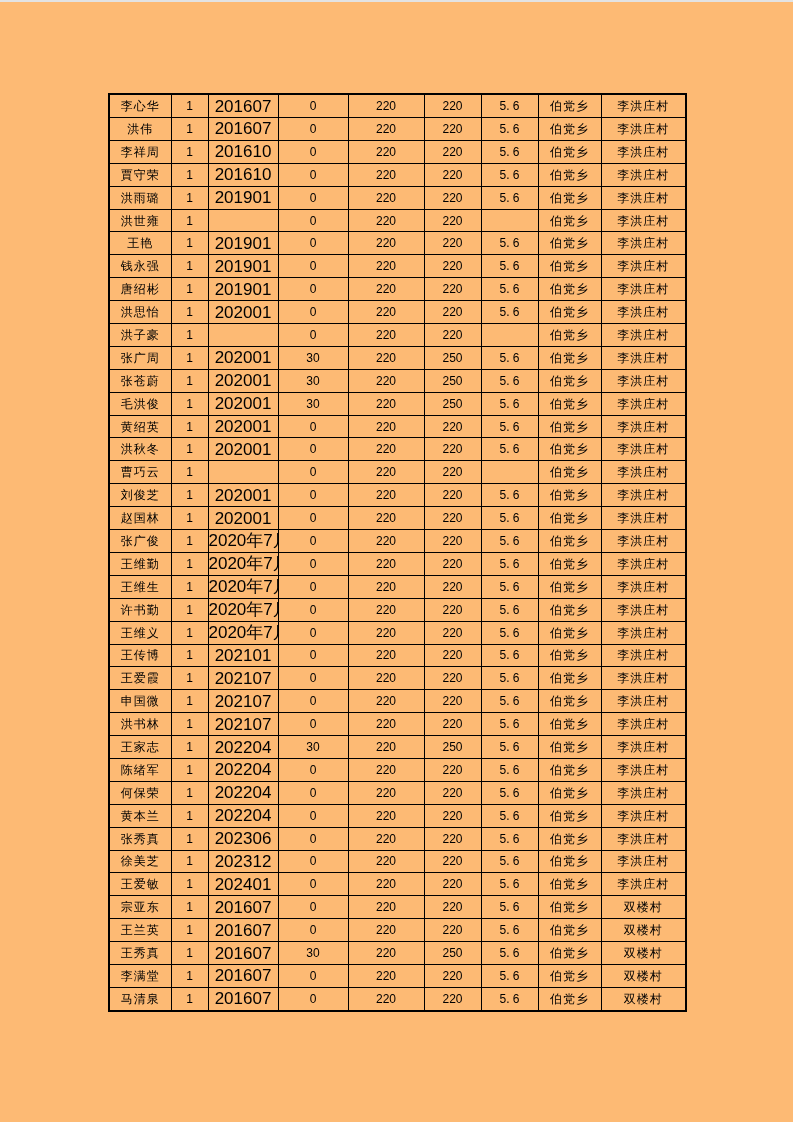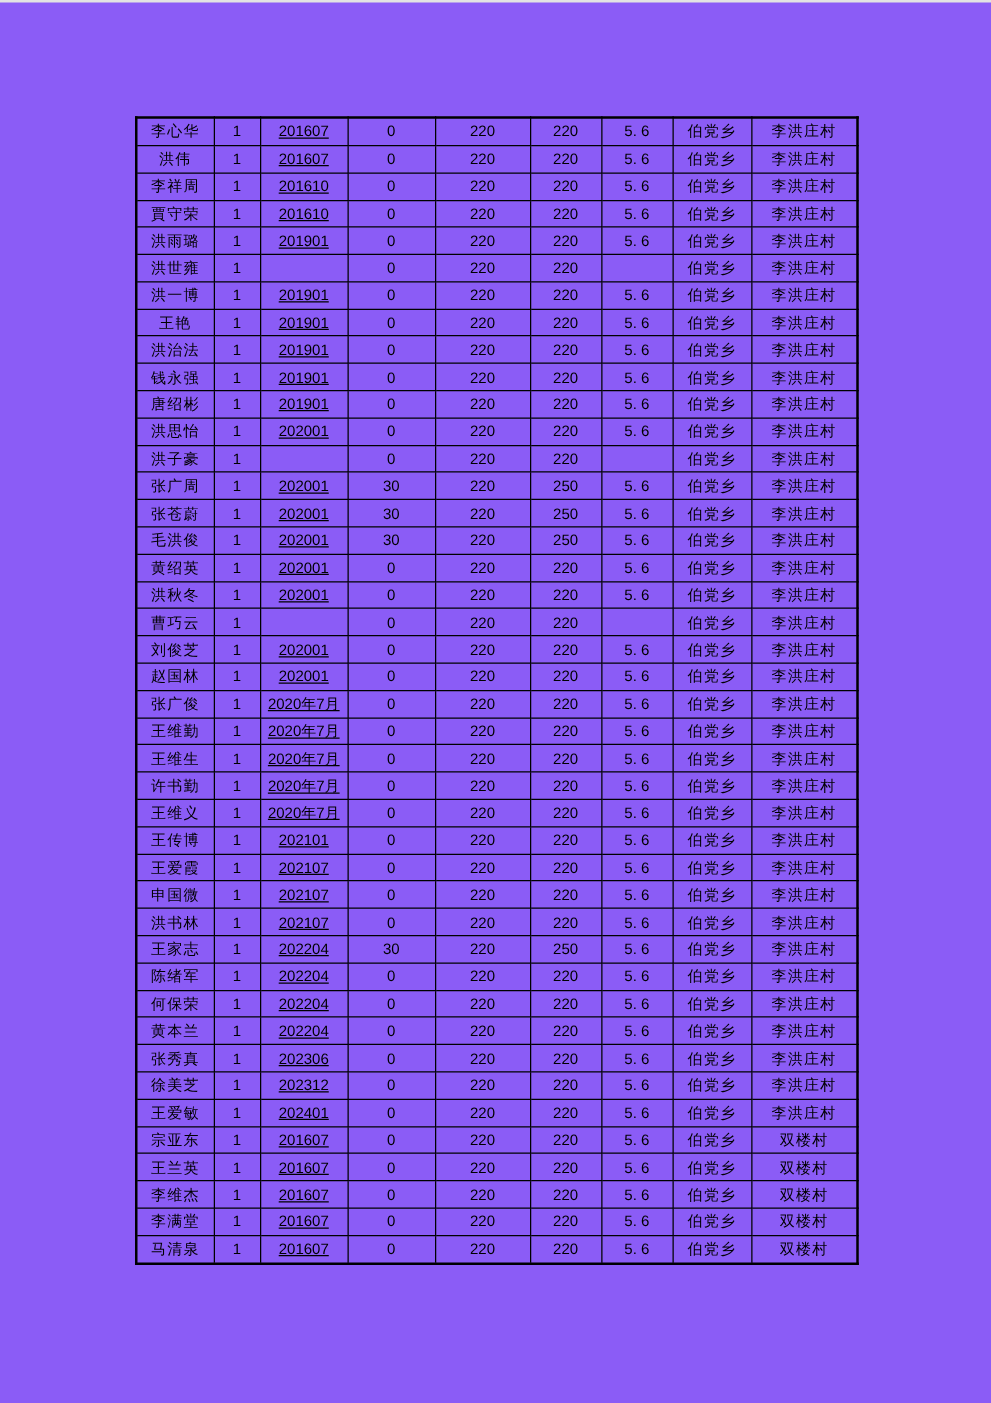--- a/index.html
+++ b/index.html
@@ -11,21 +11,21 @@
     width: 793px;
     height: 1122px;
     position: relative;
     font-family: "Liberation Sans", "DejaVu Sans", sans-serif;
     color: #000000;
     overflow: hidden;
   }
   .page {
     width: 793px;
     height: 1122px;
-    background: #8b5cf6;
+    background: #fdba74;
     position: relative;
   }
   .page-top-edge {
     position: absolute;
     top: 0;
     left: 0;
     width: 793px;
     height: 2px;
     background: #e3e3e3;
   }
@@ -51,22 +51,21 @@
     height: 17px;
     color: #000000;
   }
   .roster-table td.c-name,
   .roster-table td.c-township,
   .roster-table td.c-village {
     font-family: "Liberation Serif", "DejaVu Serif", serif;
     letter-spacing: 1px;
   }
   .roster-table td.c-date {
-    font-size: 12px;
-    text-decoration: underline;
+    font-size: 17px;
   }
 </style>
 </head>
 <body>
 
 <div class="page">
   <div class="page-top-edge"></div>
 
   <table class="roster-table">
     <colgroup>
@@ -141,43 +140,21 @@
       <td class="c-count">1</td>
       <td class="c-date"></td>
       <td class="c-supplement">0</td>
       <td class="c-base">220</td>
       <td class="c-total">220</td>
       <td class="c-rate"></td>
       <td class="c-township">伯党乡</td>
       <td class="c-village">李洪庄村</td>
     </tr>
         <tr>
-      <td class="c-name">洪一博</td>
-      <td class="c-count">1</td>
-      <td class="c-date">201901</td>
-      <td class="c-supplement">0</td>
-      <td class="c-base">220</td>
-      <td class="c-total">220</td>
-      <td class="c-rate">5. 6</td>
-      <td class="c-township">伯党乡</td>
-      <td class="c-village">李洪庄村</td>
-    </tr>
-        <tr>
       <td class="c-name">王艳</td>
-      <td class="c-count">1</td>
-      <td class="c-date">201901</td>
-      <td class="c-supplement">0</td>
-      <td class="c-base">220</td>
-      <td class="c-total">220</td>
-      <td class="c-rate">5. 6</td>
-      <td class="c-township">伯党乡</td>
-      <td class="c-village">李洪庄村</td>
-    </tr>
-        <tr>
-      <td class="c-name">洪治法</td>
       <td class="c-count">1</td>
       <td class="c-date">201901</td>
       <td class="c-supplement">0</td>
       <td class="c-base">220</td>
       <td class="c-total">220</td>
       <td class="c-rate">5. 6</td>
       <td class="c-township">伯党乡</td>
       <td class="c-village">李洪庄村</td>
     </tr>
         <tr>
@@ -504,26 +481,26 @@
       <td class="c-count">1</td>
       <td class="c-date">201607</td>
       <td class="c-supplement">0</td>
       <td class="c-base">220</td>
       <td class="c-total">220</td>
       <td class="c-rate">5. 6</td>
       <td class="c-township">伯党乡</td>
       <td class="c-village">双楼村</td>
     </tr>
         <tr>
-      <td class="c-name">李维杰</td>
-      <td class="c-count">1</td>
-      <td class="c-date">201607</td>
-      <td class="c-supplement">0</td>
-      <td class="c-base">220</td>
-      <td class="c-total">220</td>
+      <td class="c-name">王秀真</td>
+      <td class="c-count">1</td>
+      <td class="c-date">201607</td>
+      <td class="c-supplement">30</td>
+      <td class="c-base">220</td>
+      <td class="c-total">250</td>
       <td class="c-rate">5. 6</td>
       <td class="c-township">伯党乡</td>
       <td class="c-village">双楼村</td>
     </tr>
         <tr>
       <td class="c-name">李满堂</td>
       <td class="c-count">1</td>
       <td class="c-date">201607</td>
       <td class="c-supplement">0</td>
       <td class="c-base">220</td>

